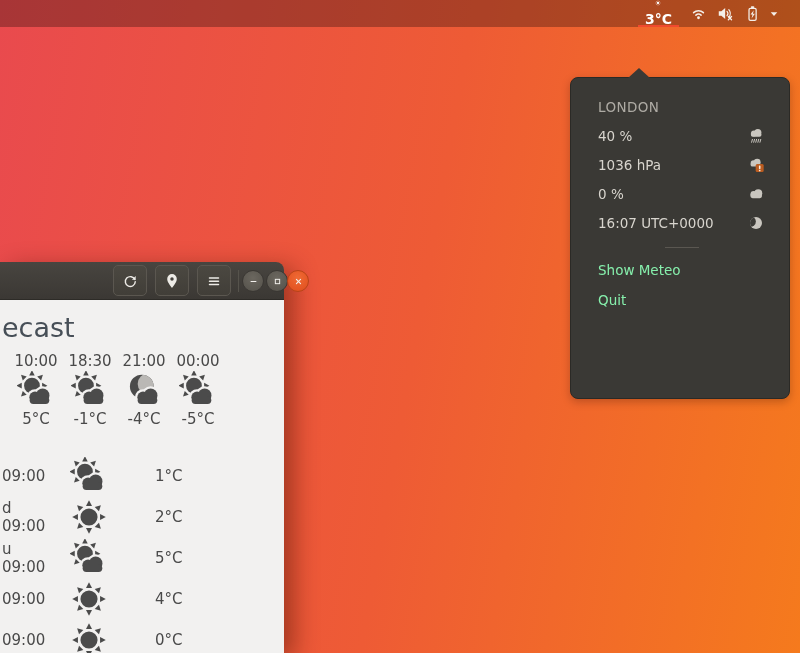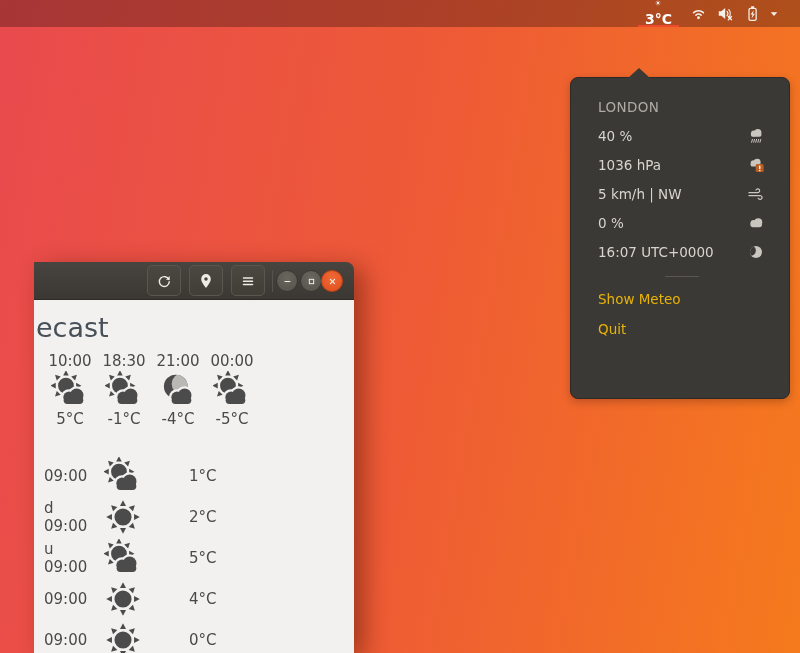--- a/index.html
+++ b/index.html
@@ -37,27 +37,26 @@
   }
   .popover::before{
     content:"";position:absolute;top:-10px;left:57px;width:0;height:0;
     border-left:11px solid transparent;border-right:11px solid transparent;
     border-bottom:10px solid #3a3935;
   }
   .p-title{height:29px;display:flex;align-items:center;color:#aeaba4;letter-spacing:0.4px;}
   .p-row{height:29px;display:flex;align-items:center;justify-content:space-between;}
   .p-icon{width:20px;height:20px;color:#c9c6bf;flex:0 0 auto;}
   .p-sep{width:34px;border-top:1px solid #5a5751;margin:10px auto 7px auto;}
-  .p-menu{height:30px;display:flex;align-items:center;cursor:pointer;color:#eab308;}
+  .p-menu{height:30px;display:flex;align-items:center;cursor:pointer;color:#86efac;}
   
   .app-window{
-    position:absolute;left:0;top:262px;width:320px;height:391px;
+    position:absolute;left:0;top:262px;width:284px;height:391px;
     border-top-right-radius:8px;
     box-shadow:10px 6px 24px rgba(70,15,0,0.45);
-    margin-left:34px;
   }
   .titlebar{
     position:relative;height:38px;border-top-right-radius:8px;
     background:linear-gradient(#484540,#3b3834);
     border-bottom:1px solid #2d2b27;box-sizing:border-box;
   }
   .tb-btn{
     position:absolute;top:3px;width:34px;height:31px;border-radius:5px;
     border:1px solid #5b5750;background:linear-gradient(#4b4841,#413e38);
     display:flex;align-items:center;justify-content:center;color:#edebe6;
@@ -80,21 +79,21 @@
     background:#f2f1f0;color:#4a4a4a;overflow:hidden;
   }
   .heading{position:absolute;left:2px;top:12px;font-size:27px;color:#474f57;}
   .hourly{position:absolute;left:9px;top:52px;display:flex;}
   .hour-col{width:54px;text-align:center;}
   .hour-time{font-size:15px;color:#494949;}
   .hour-icon{width:38px;height:38px;margin:1px auto 0 auto;color:#4b4b4b;display:block;}
   .hour-temp{font-size:15px;color:#494949;margin-top:1px;}
   .daily{position:absolute;left:0;top:155px;right:0;}
   .day-row{height:41px;display:flex;align-items:center;}
-  .day-label{width:56px;padding-left:10px;font-size:15px;color:#494949;box-sizing:border-box;}
+  .day-label{width:56px;padding-left:2px;font-size:15px;color:#494949;box-sizing:border-box;}
   .day-icon{width:38px;height:38px;margin-left:14px;color:#4b4b4b;flex:0 0 auto;}
   .day-temp{margin-left:47px;font-size:15px;color:#494949;}
   .hidden-defs{position:absolute;width:0;height:0;overflow:hidden;}
 </style>
 </head>
 <body>
 
 <svg class="hidden-defs" aria-hidden="true">
   <defs>
 
@@ -301,26 +300,20 @@
           <use href="#sym-humidity" xlink:href="#sym-humidity"></use>
         </svg>
     </div>
     <div class="p-row">
       <span>1036 hPa</span>
       <svg class="p-icon">
           <use href="#sym-pressure" xlink:href="#sym-pressure"></use>
         </svg>
     </div>
     <div class="p-row">
-      <span>5 km/h | NW</span>
-      <svg class="p-icon">
-          <use href="#sym-wind" xlink:href="#sym-wind"></use>
-        </svg>
-    </div>
-    <div class="p-row">
       <span>0 %</span>
       <svg class="p-icon">
           <use href="#sym-clouds" xlink:href="#sym-clouds"></use>
         </svg>
     </div>
     <div class="p-row">
       <span>16:07 UTC+0000</span>
       <svg class="p-icon">
           <use href="#sym-moon" xlink:href="#sym-moon"></use>
         </svg>

